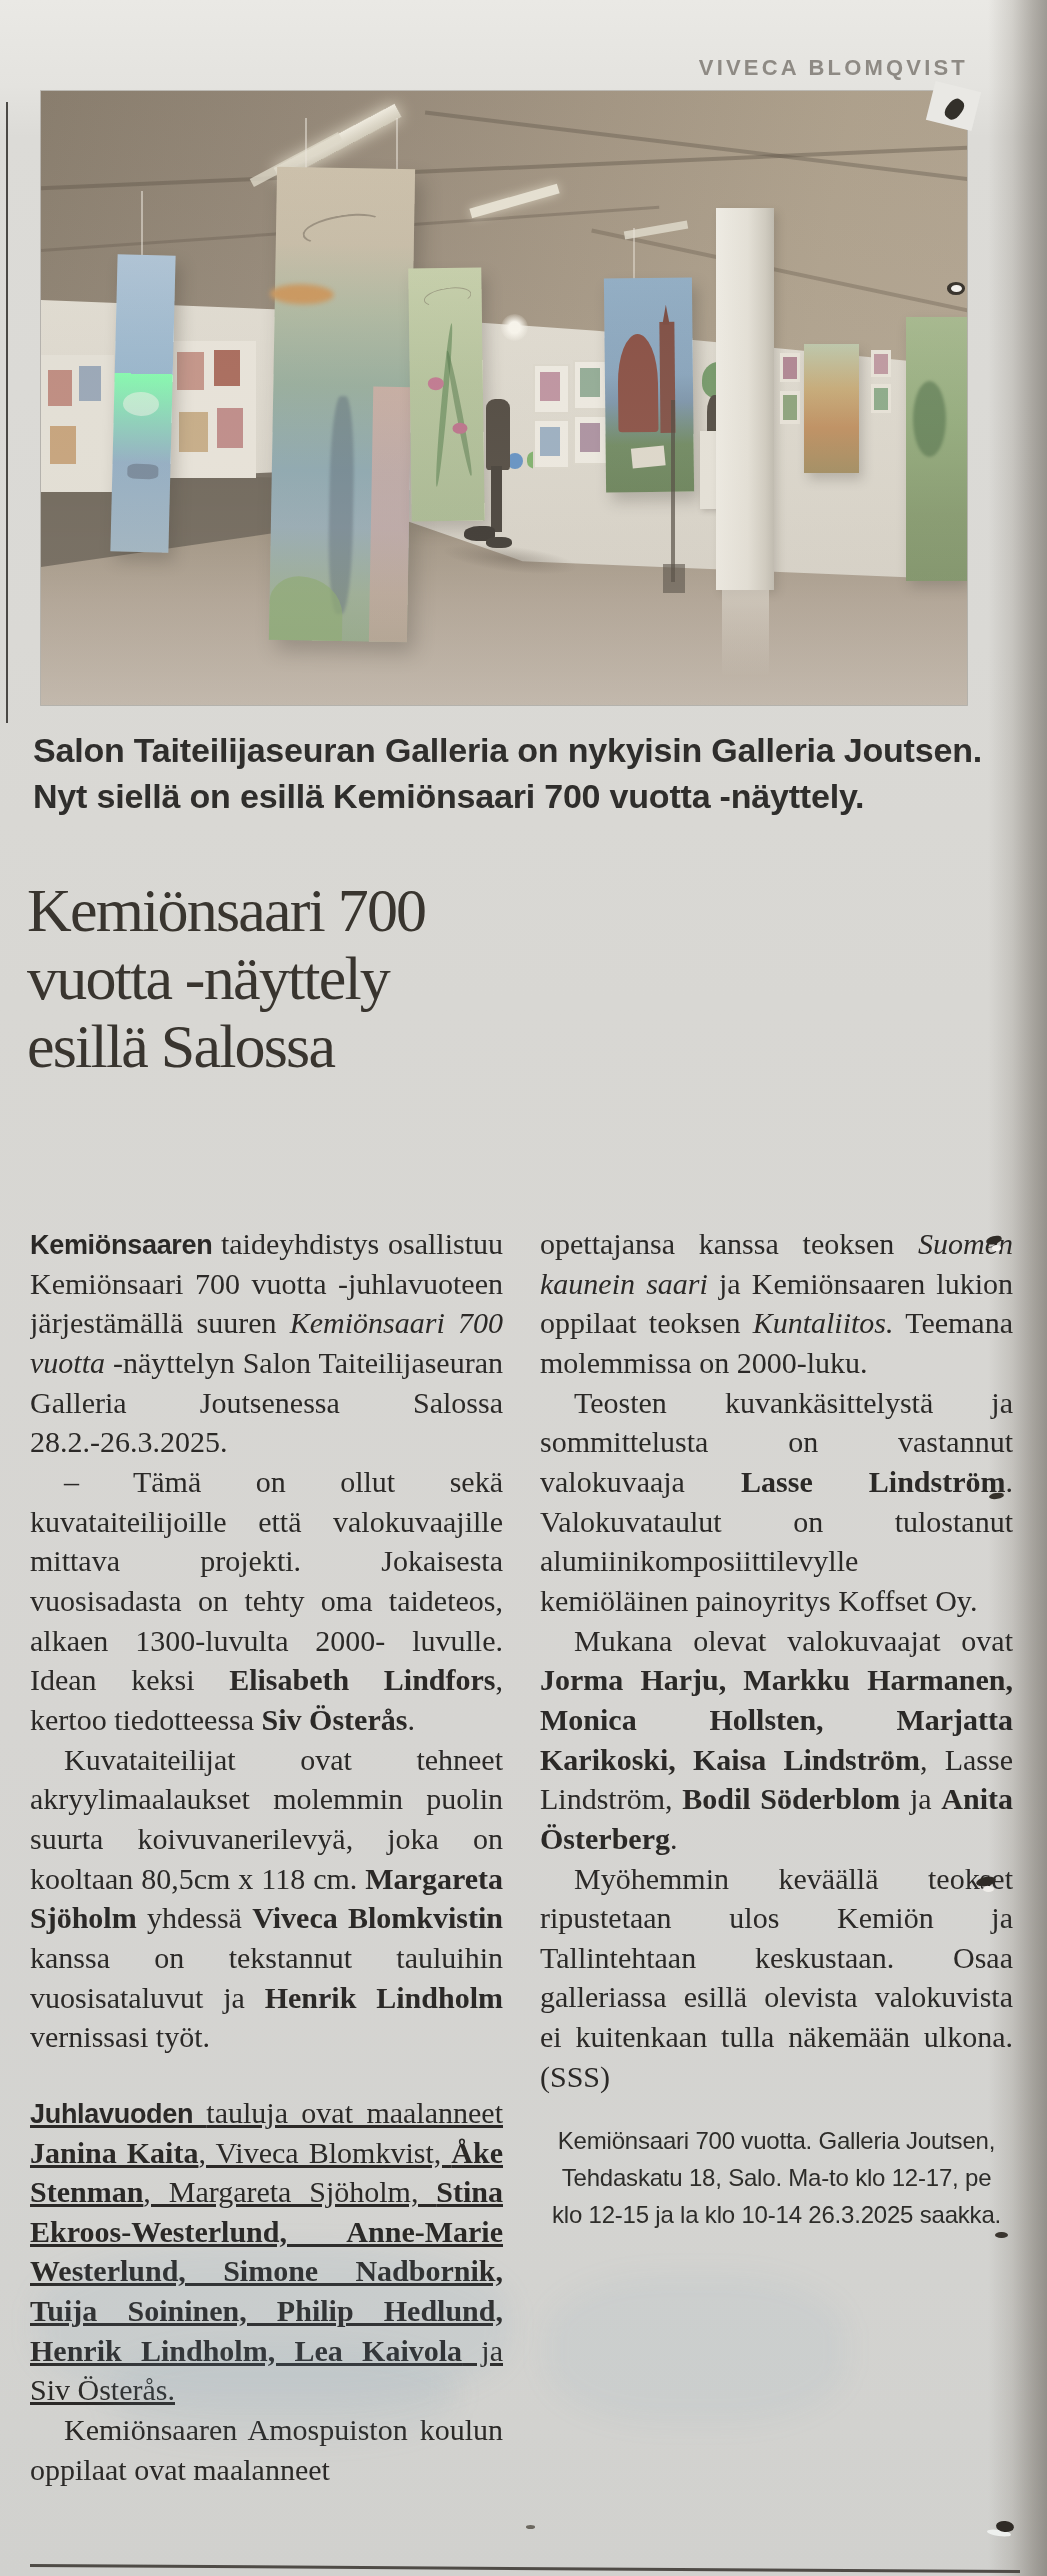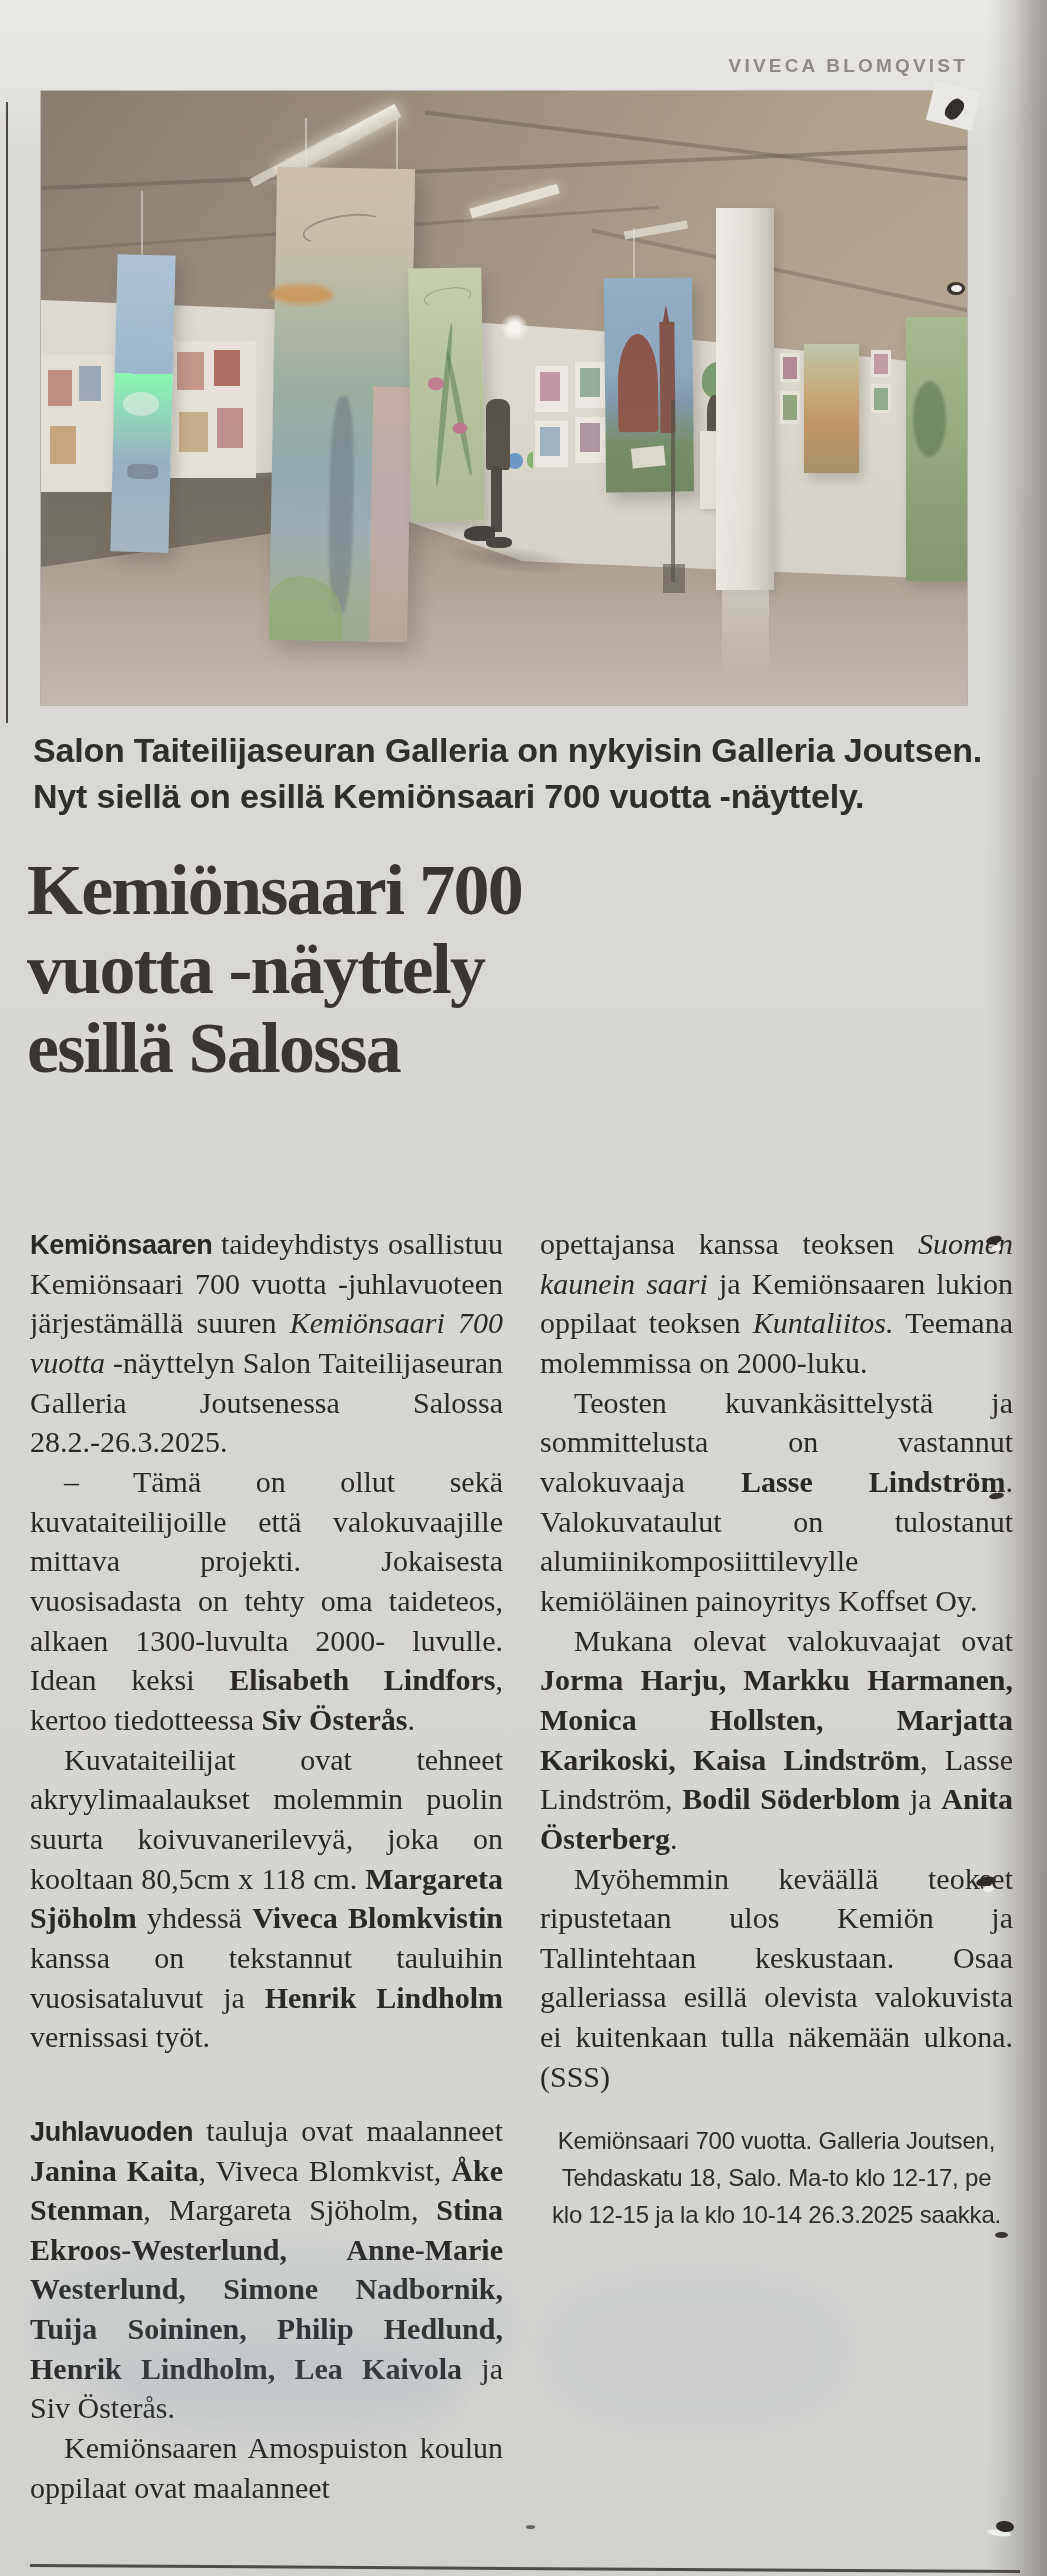--- a/index.html
+++ b/index.html
@@ -1,32 +1,32 @@
 <!DOCTYPE html>
 <html lang="fi" style="font-size:14.6px"><head>
 <meta charset="utf-8">
 <style>
   html,body{margin:0;padding:0;background:#8f8c85;}
   .page{position:relative;width:1048px;height:2576px;overflow:hidden;
     font-family:"Liberation Serif","DejaVu Serif",serif;color:#2b2927;
     background:linear-gradient(180deg,#eae9e5 0px,#e4e3df 86px,#dcdbd7 137px,#dad9d5 637px,#d8d7d3 1001px,#d6d5d2 1729px,#d3d3d0 2276px,#d1d1ce 2576px);}
   .credit{position:absolute;top:55px;right:80px;font-family:"Liberation Sans","DejaVu Sans",sans-serif;
-    font-size:19px;font-weight:700;letter-spacing:3.2px;color:#8e8a84;}
+    font-size:22px;font-weight:700;letter-spacing:3.2px;color:#8e8a84;}
   .photo{position:absolute;left:41px;top:91px;width:926px;height:614px;background:#cfc8ba;overflow:hidden;
     box-shadow:0 0 0 0.9px rgba(100,94,84,.35);}
   .ph{position:absolute;}
   .caption{position:absolute;left:33px;top:728px;width:956px;font-family:"Liberation Sans","DejaVu Sans",sans-serif;
     font-size:34px;line-height:1.34;font-weight:700;color:#2f2e2c;letter-spacing:-0.2px;}
-  .headline{position:absolute;left:27px;top:851px;font-weight:700;font-size:72px;line-height:1.1;
+  .headline{position:absolute;left:27px;top:876px;font-weight:400;font-size:62px;line-height:1.1;
     letter-spacing:-1.8px;color:#39352f;}
   .cols{position:absolute;left:30px;top:1224px;width:983px;height:1340px;display:flex;gap:37px;overflow:hidden;}
   .col{flex:1;text-align:justify;font-size:30px;line-height:1.322;color:#2b2927;}
   .col p{margin:0;}
   .col p.ind{text-indent:34px;}
-  .col p.sect{margin-top:54px;}
+  .col p.sect{margin-top:36px;text-decoration:underline;}
   .r-n{font-style:normal;}
   .r-b{font-weight:700;}
   .r-i{font-style:italic;}
   .r-lead{font-family:"Liberation Sans","DejaVu Sans",sans-serif;font-weight:700;font-size:27px;letter-spacing:-0.3px;}
   .infobox{margin-top:25.5px;font-family:"Liberation Sans","DejaVu Sans",sans-serif;font-size:24px;line-height:1.55;
     text-align:center;color:#2d2c29;letter-spacing:-0.2px;}
   .infobox div{white-space:nowrap;}
   .rule{position:absolute;left:30px;top:2567px;width:990px;height:2.7px;background:#4f4b46;transform:rotate(0.35deg);}
   .leftline{position:absolute;left:5.5px;top:102px;width:2.7px;height:621px;background:#26231f;opacity:.8;}
   .tear{position:absolute;right:0;top:0;width:60px;height:2576px;

